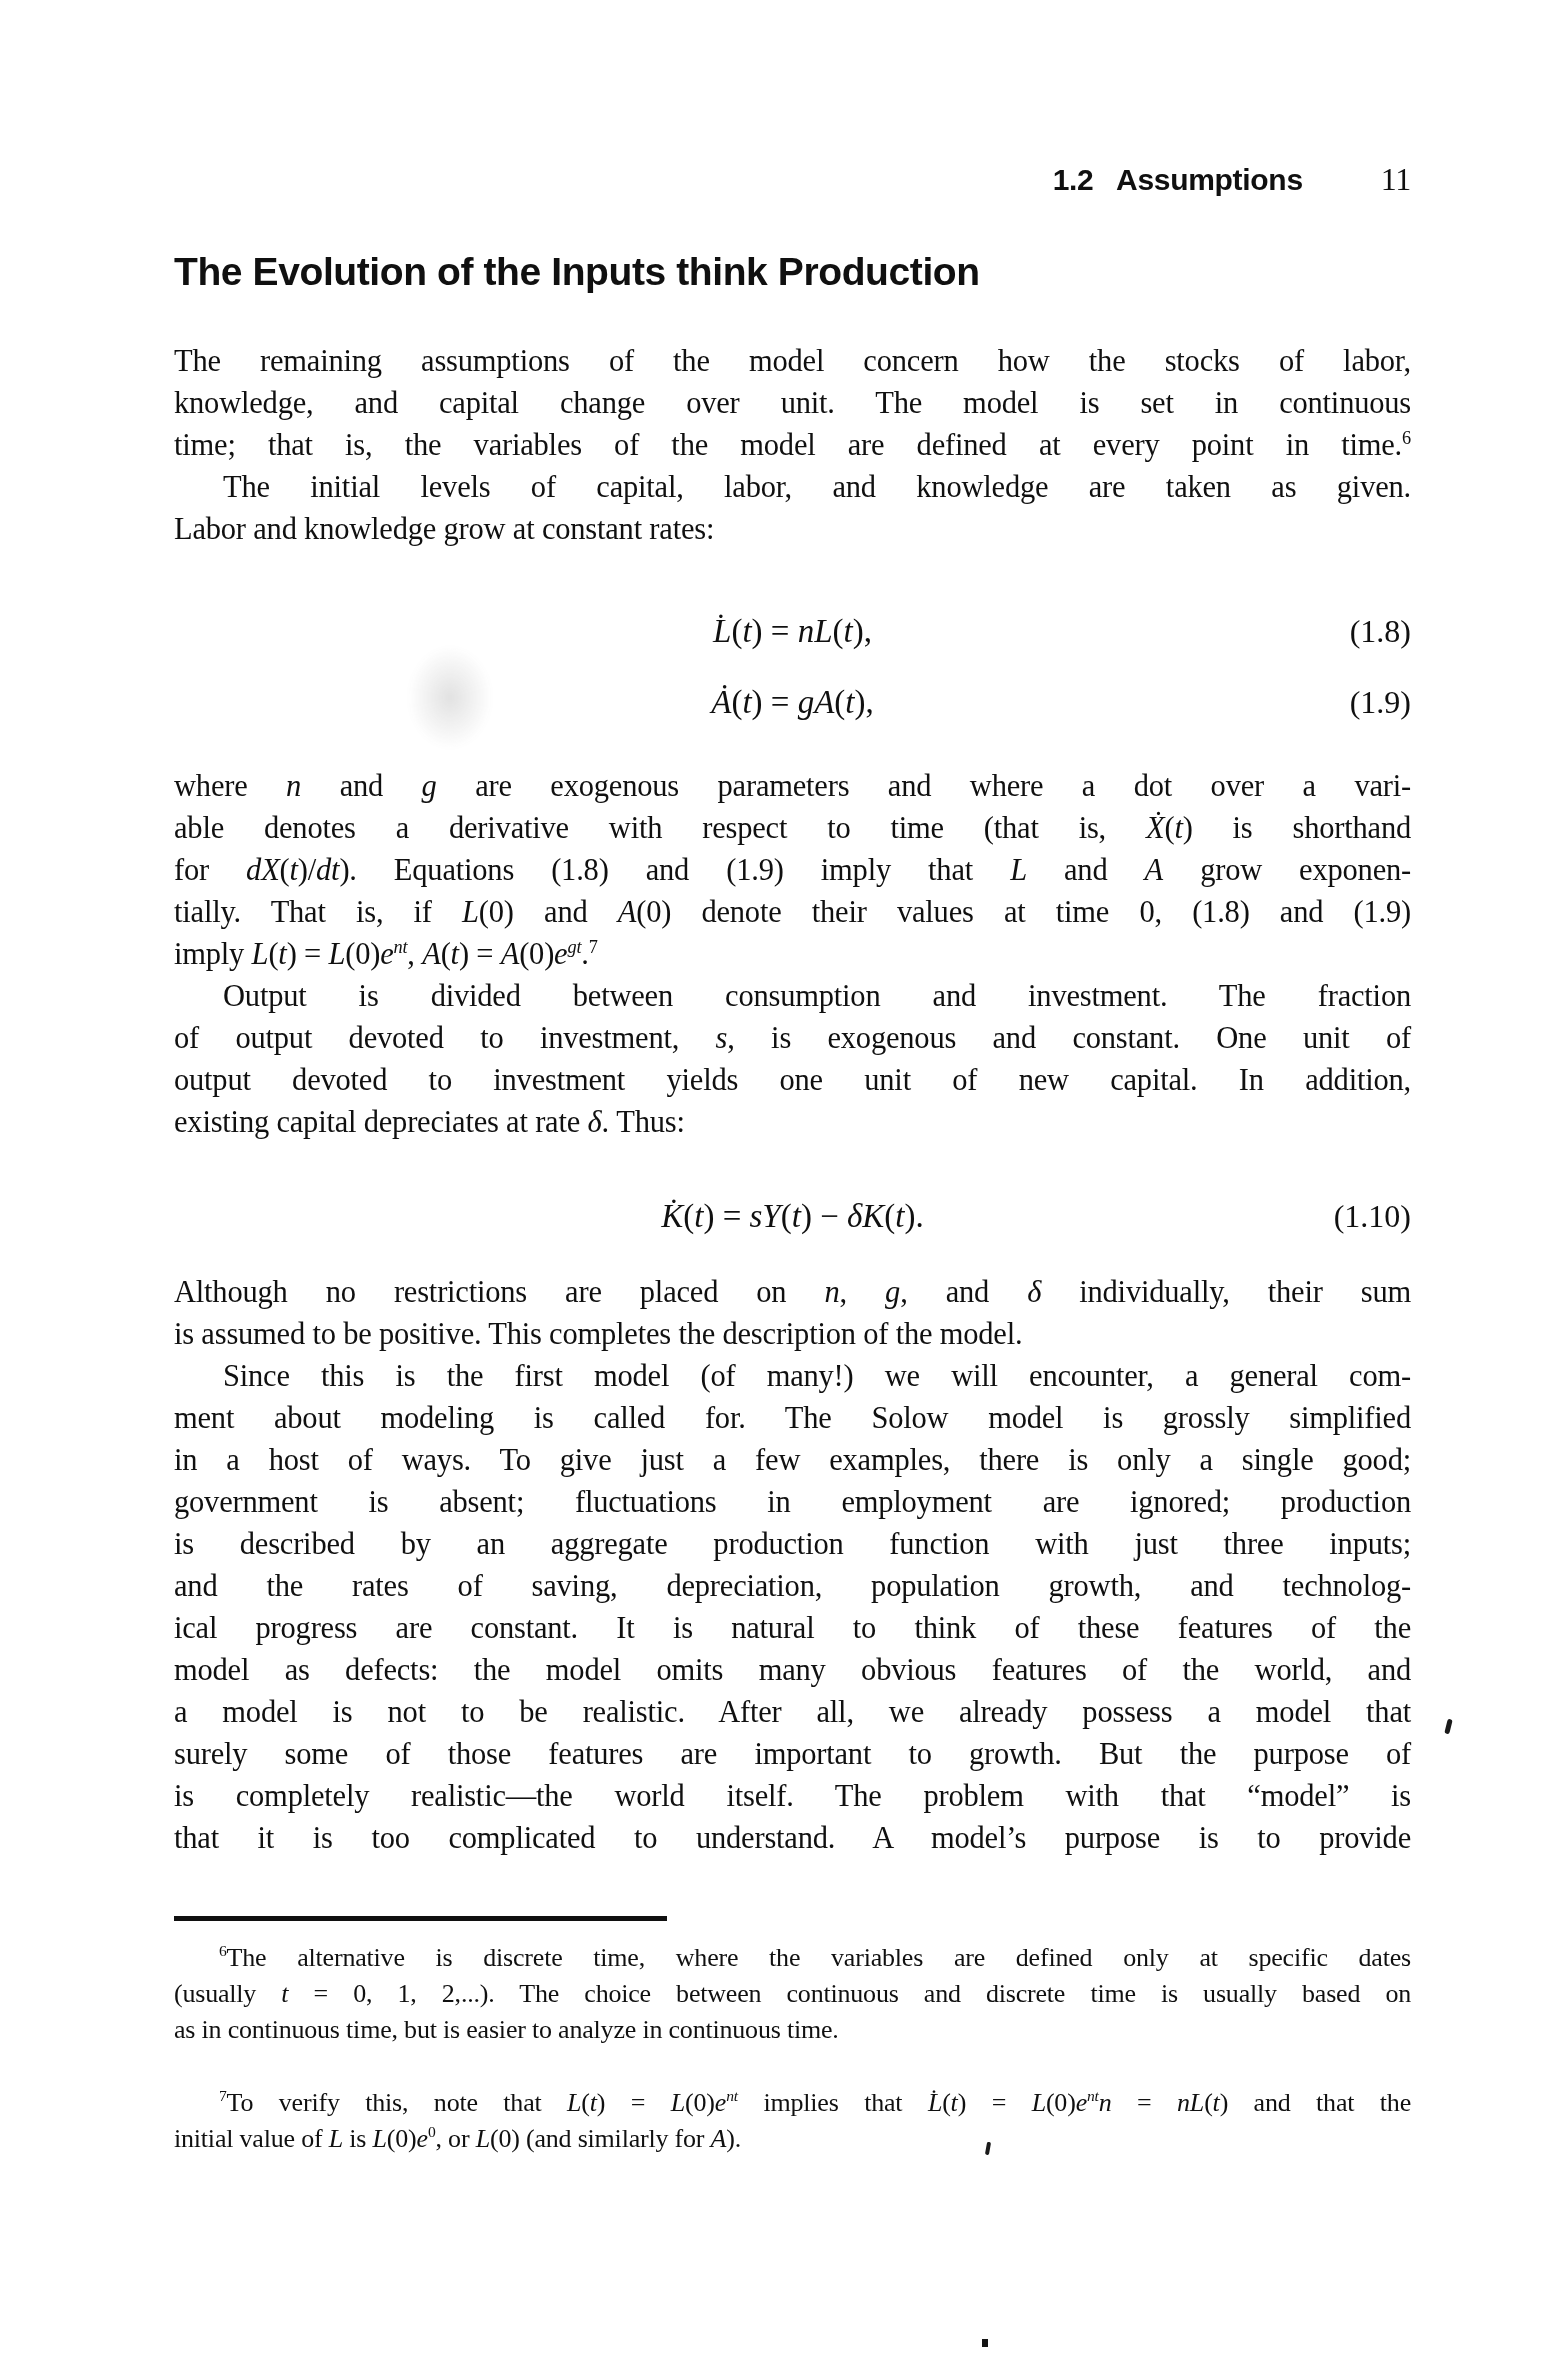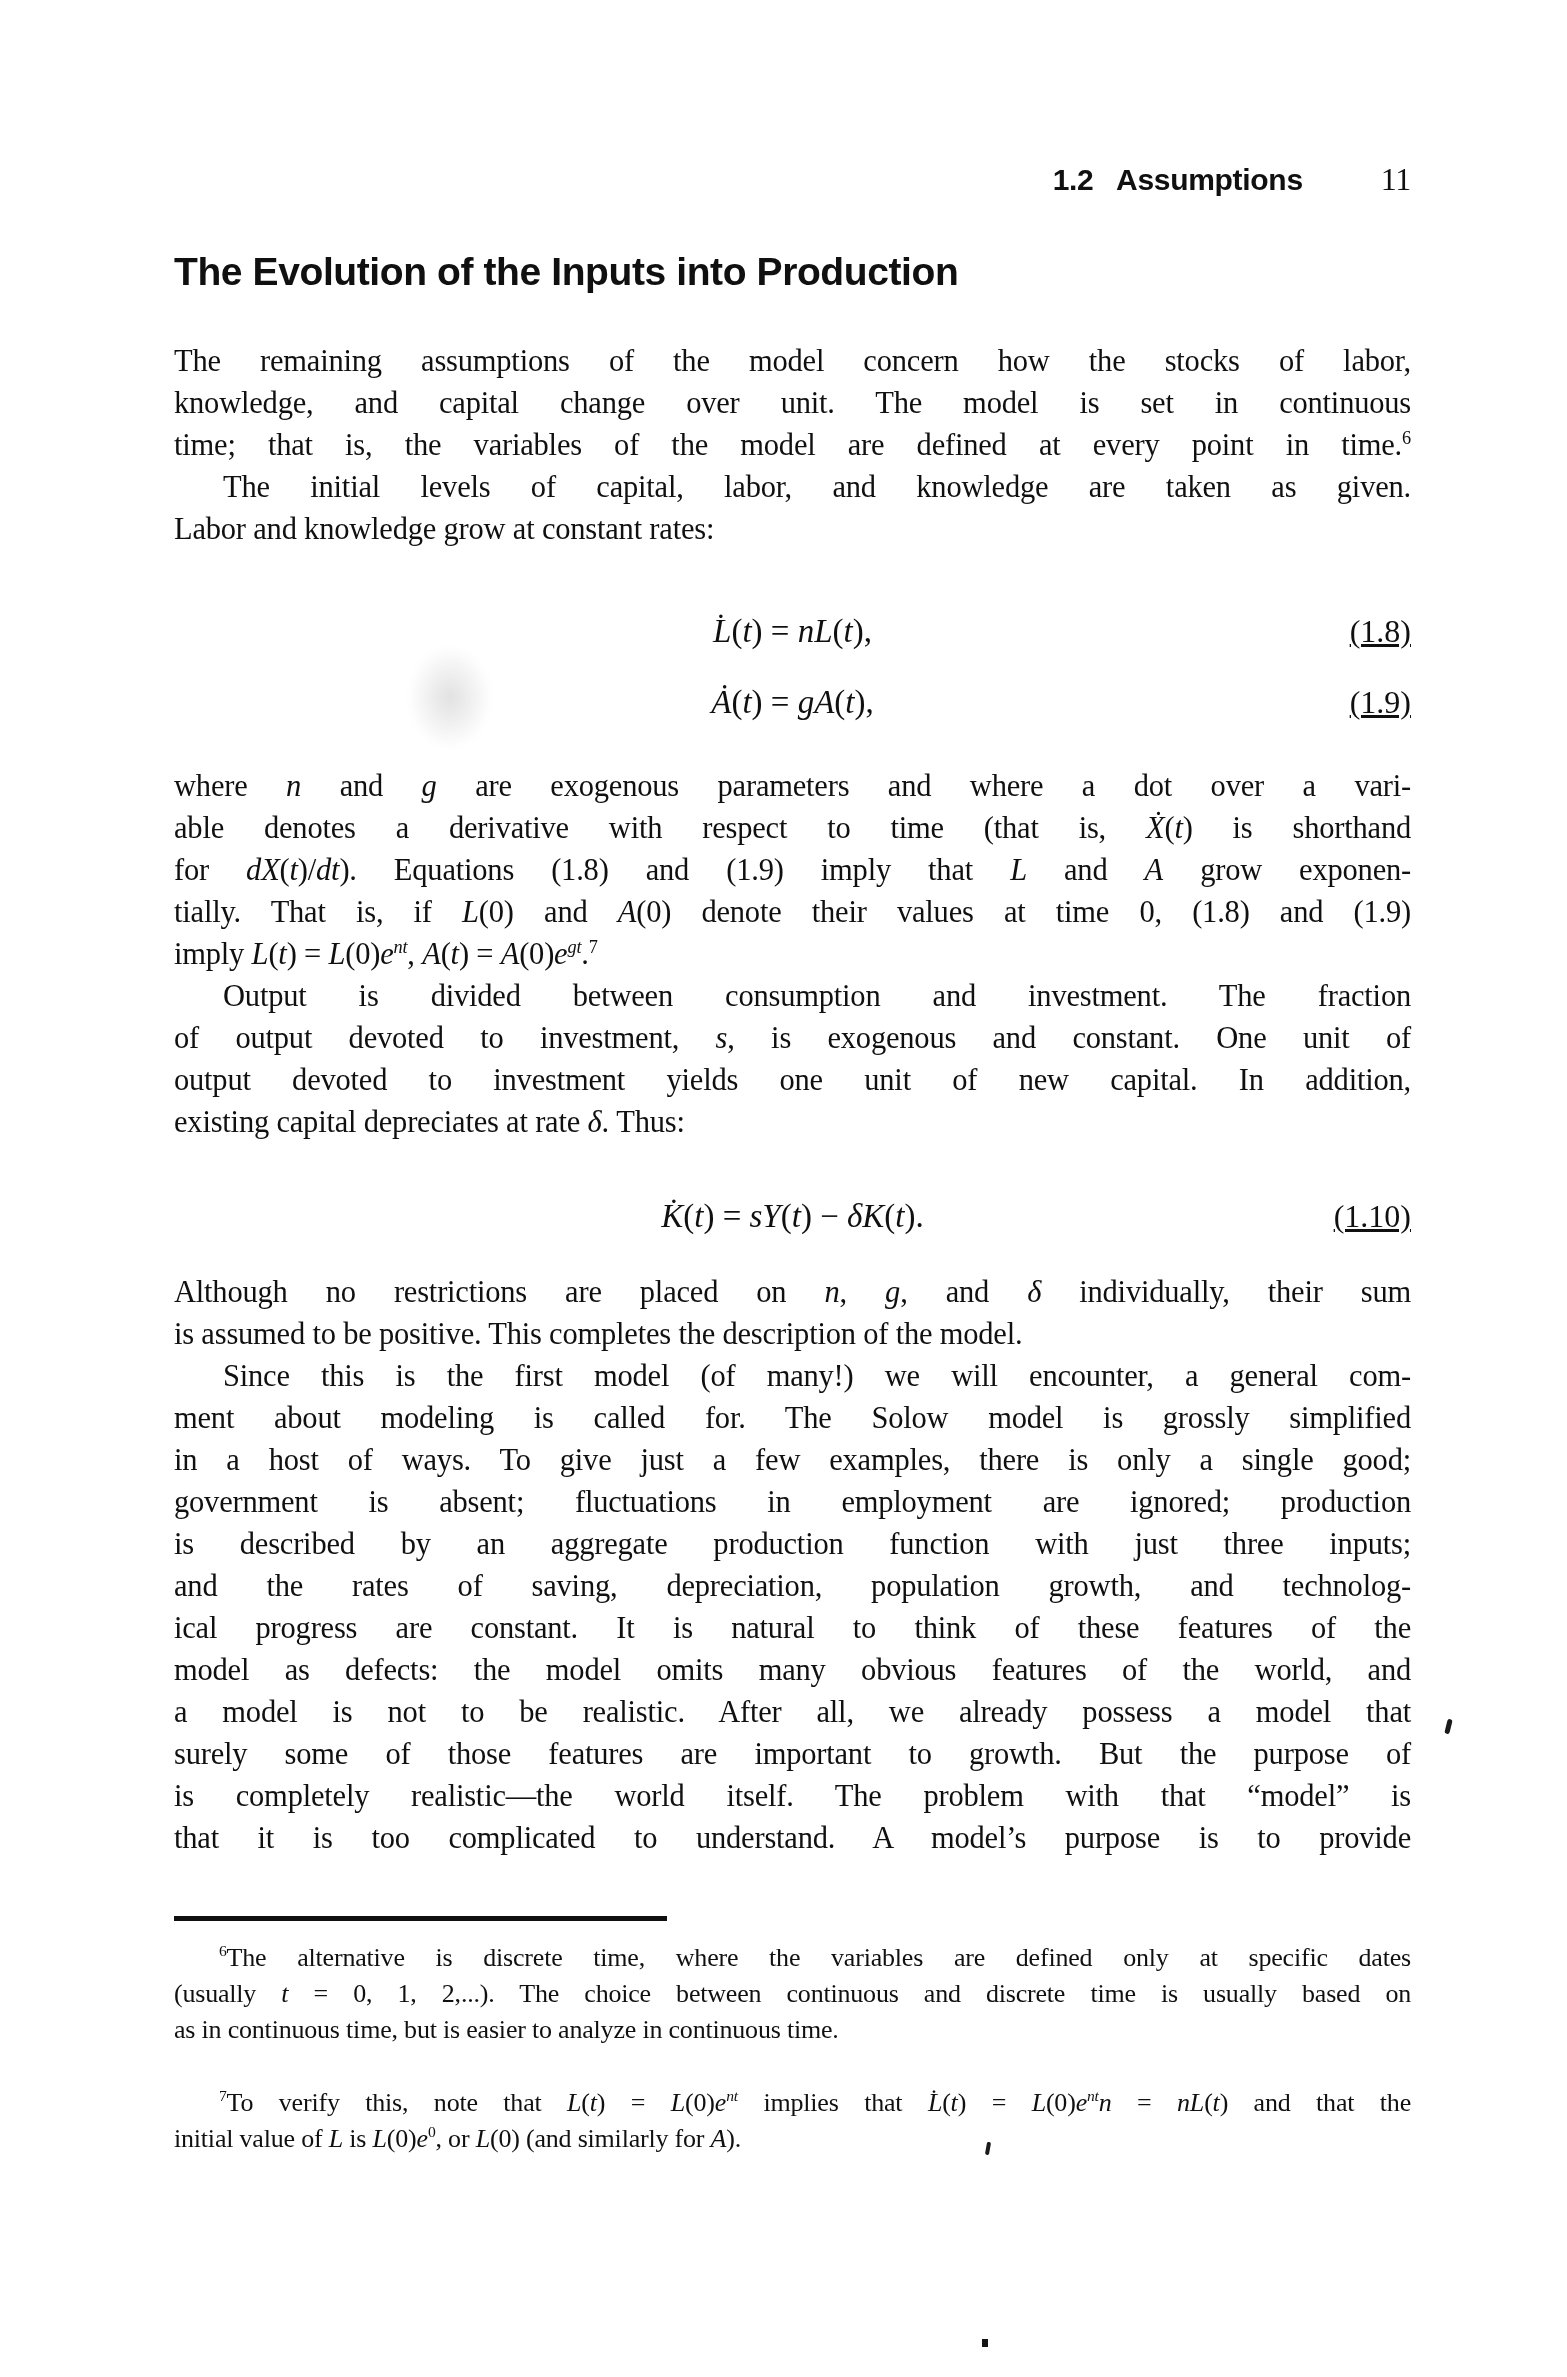--- a/index.html
+++ b/index.html
@@ -73,21 +73,20 @@
     height: 49px;
     font-size: 33px;
     line-height: 42px;
     text-align: center;
   }
   .eqlabel {
     position: absolute;
     right: 0;
     top: 0;
     font-size: 32px;
-    text-decoration: underline;
   }
 
   
   .fnrule {
     position: absolute;
     left: 174px;
     top: 1916px;
     width: 493px;
     height: 5.2px;
     background: var(--ink, #101010);
@@ -142,21 +141,21 @@
 <body>
 
 <div class="page">
 
   <div class="running-head">
     <span class="rh-bold">1.2</span>
     <span class="rh-bold rh-title">Assumptions</span>
     <span class="rh-page">11</span>
   </div>
 
-  <h1 class="heading">The Evolution of the Inputs into Production</h1>
+  <h1 class="heading">The Evolution of the Inputs think Production</h1>
 
   <div class="textblock" style="top:340px">
 
       <div class="ln">The remaining assumptions of the model concern how the stocks of labor,</div>
 
       <div class="ln">knowledge, and capital change over unit. The model is set in continuous</div>
 
       <div class="ln">time; that is, the variables of the model are defined at every point in time.<sup>6</sup></div>
 
       <div class="ln indent">The initial levels of capital, labor, and knowledge are taken as given.</div>

